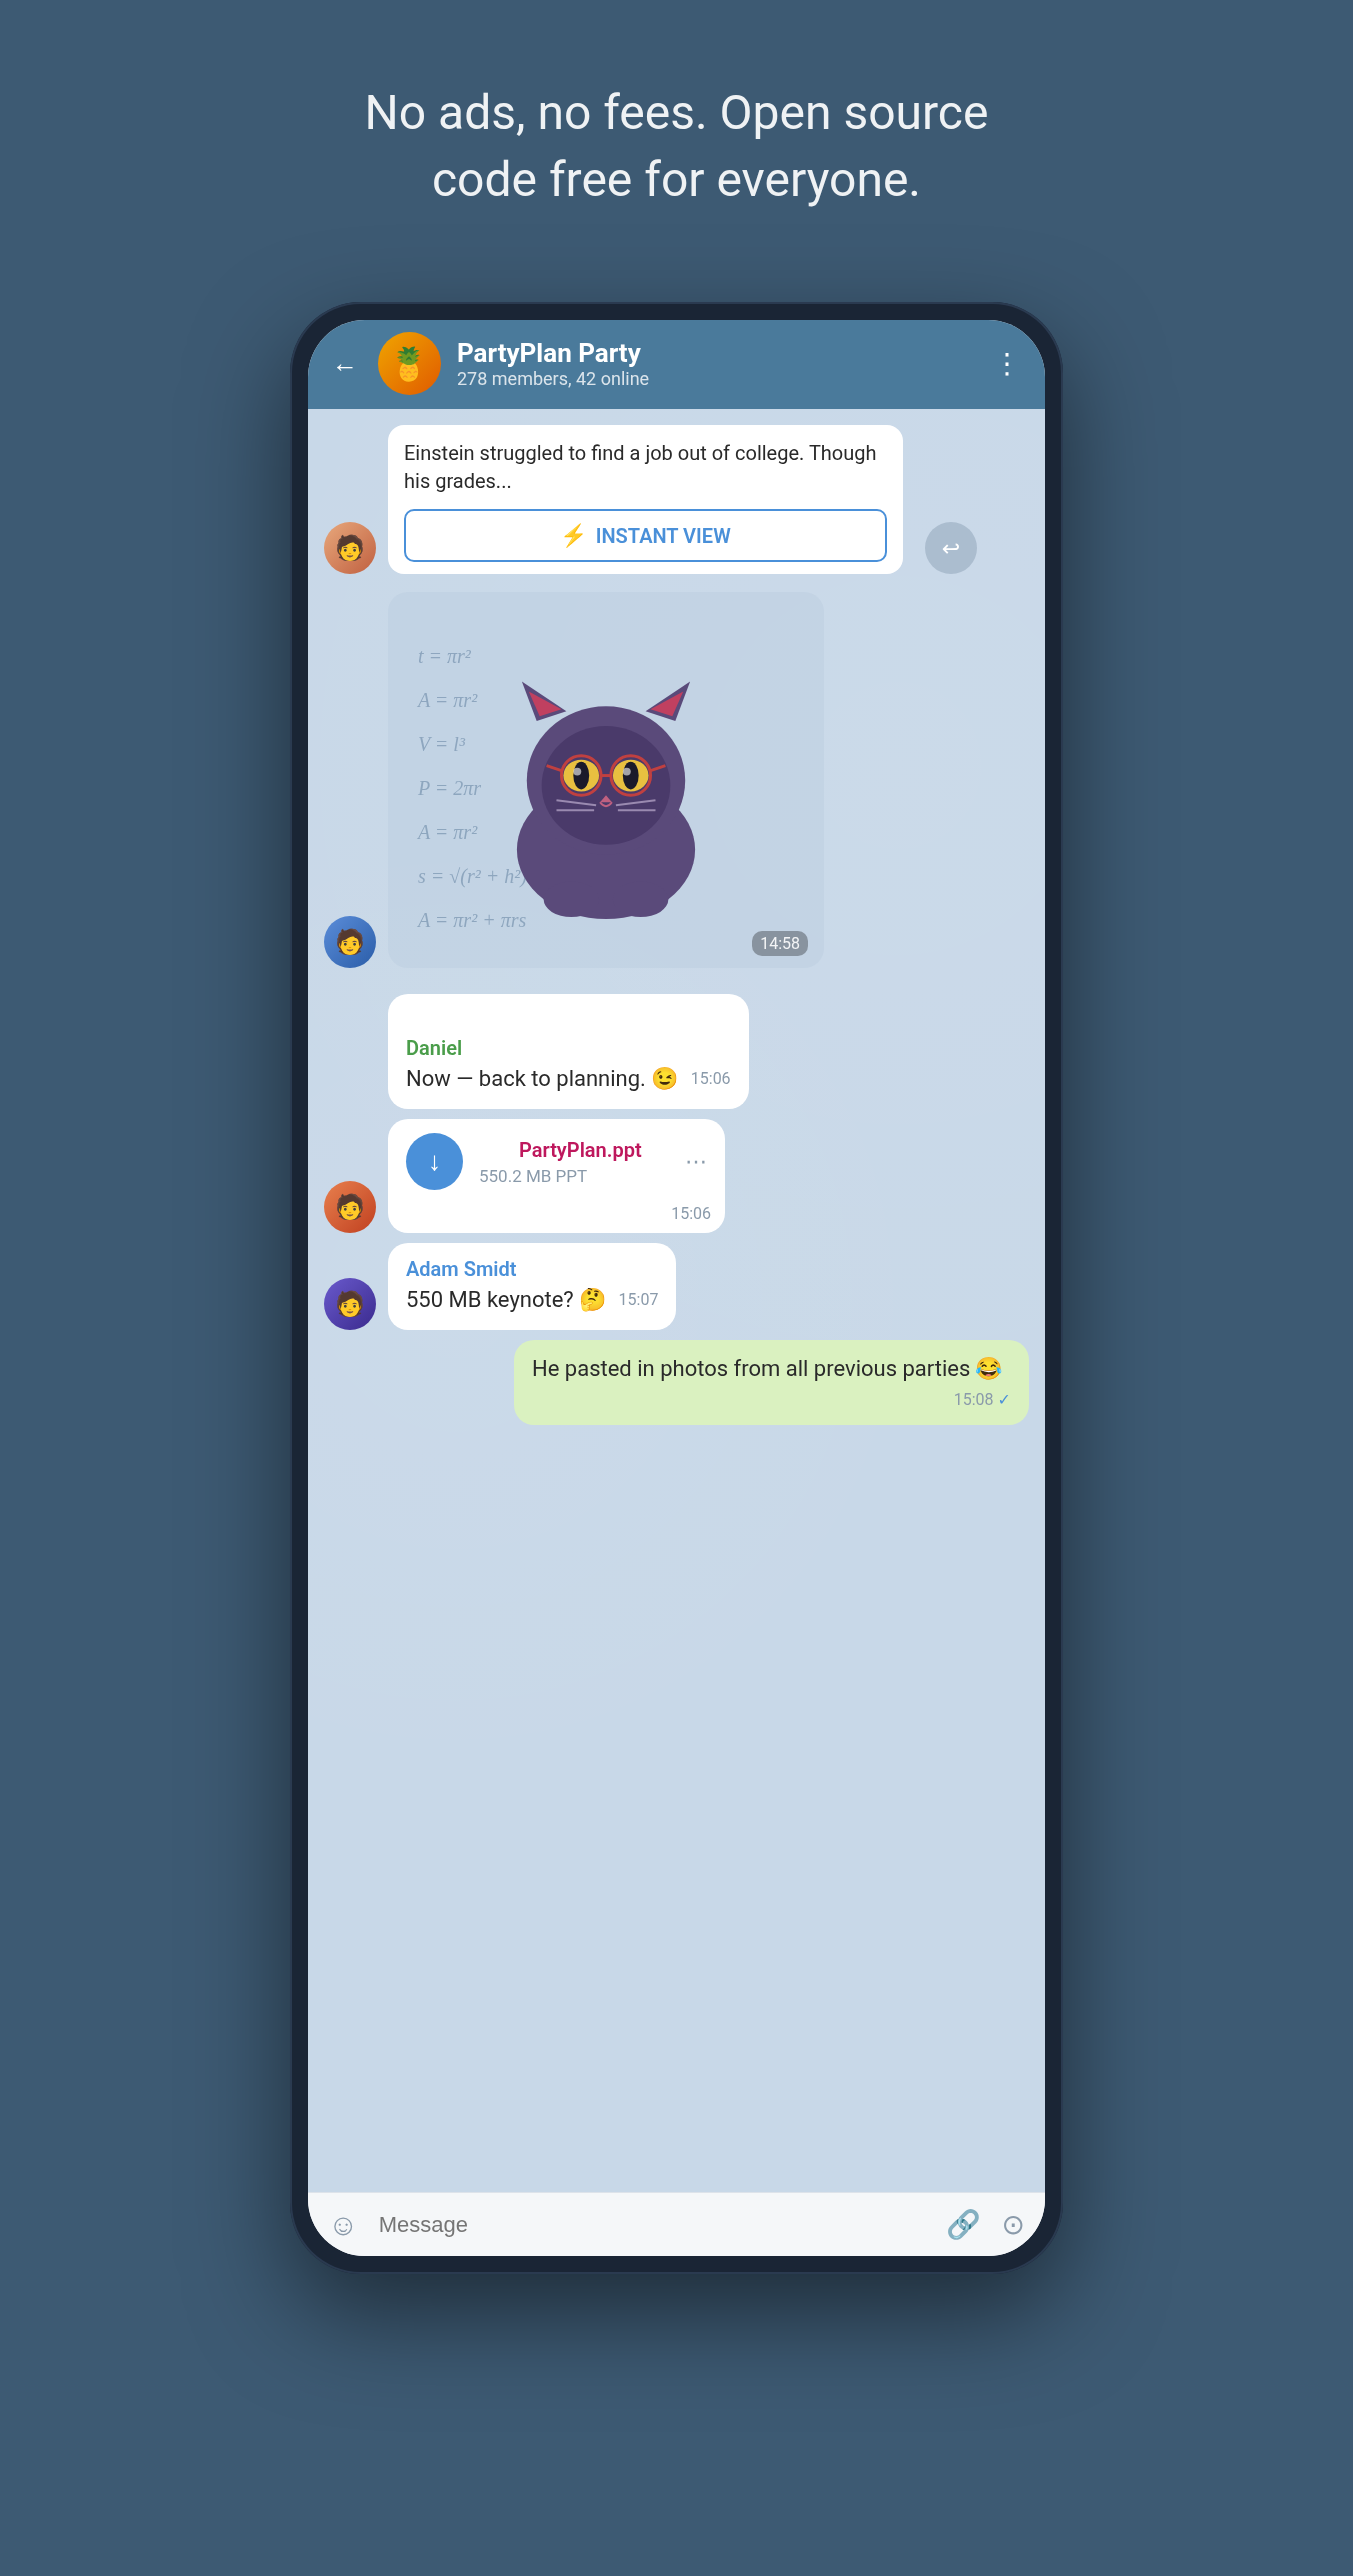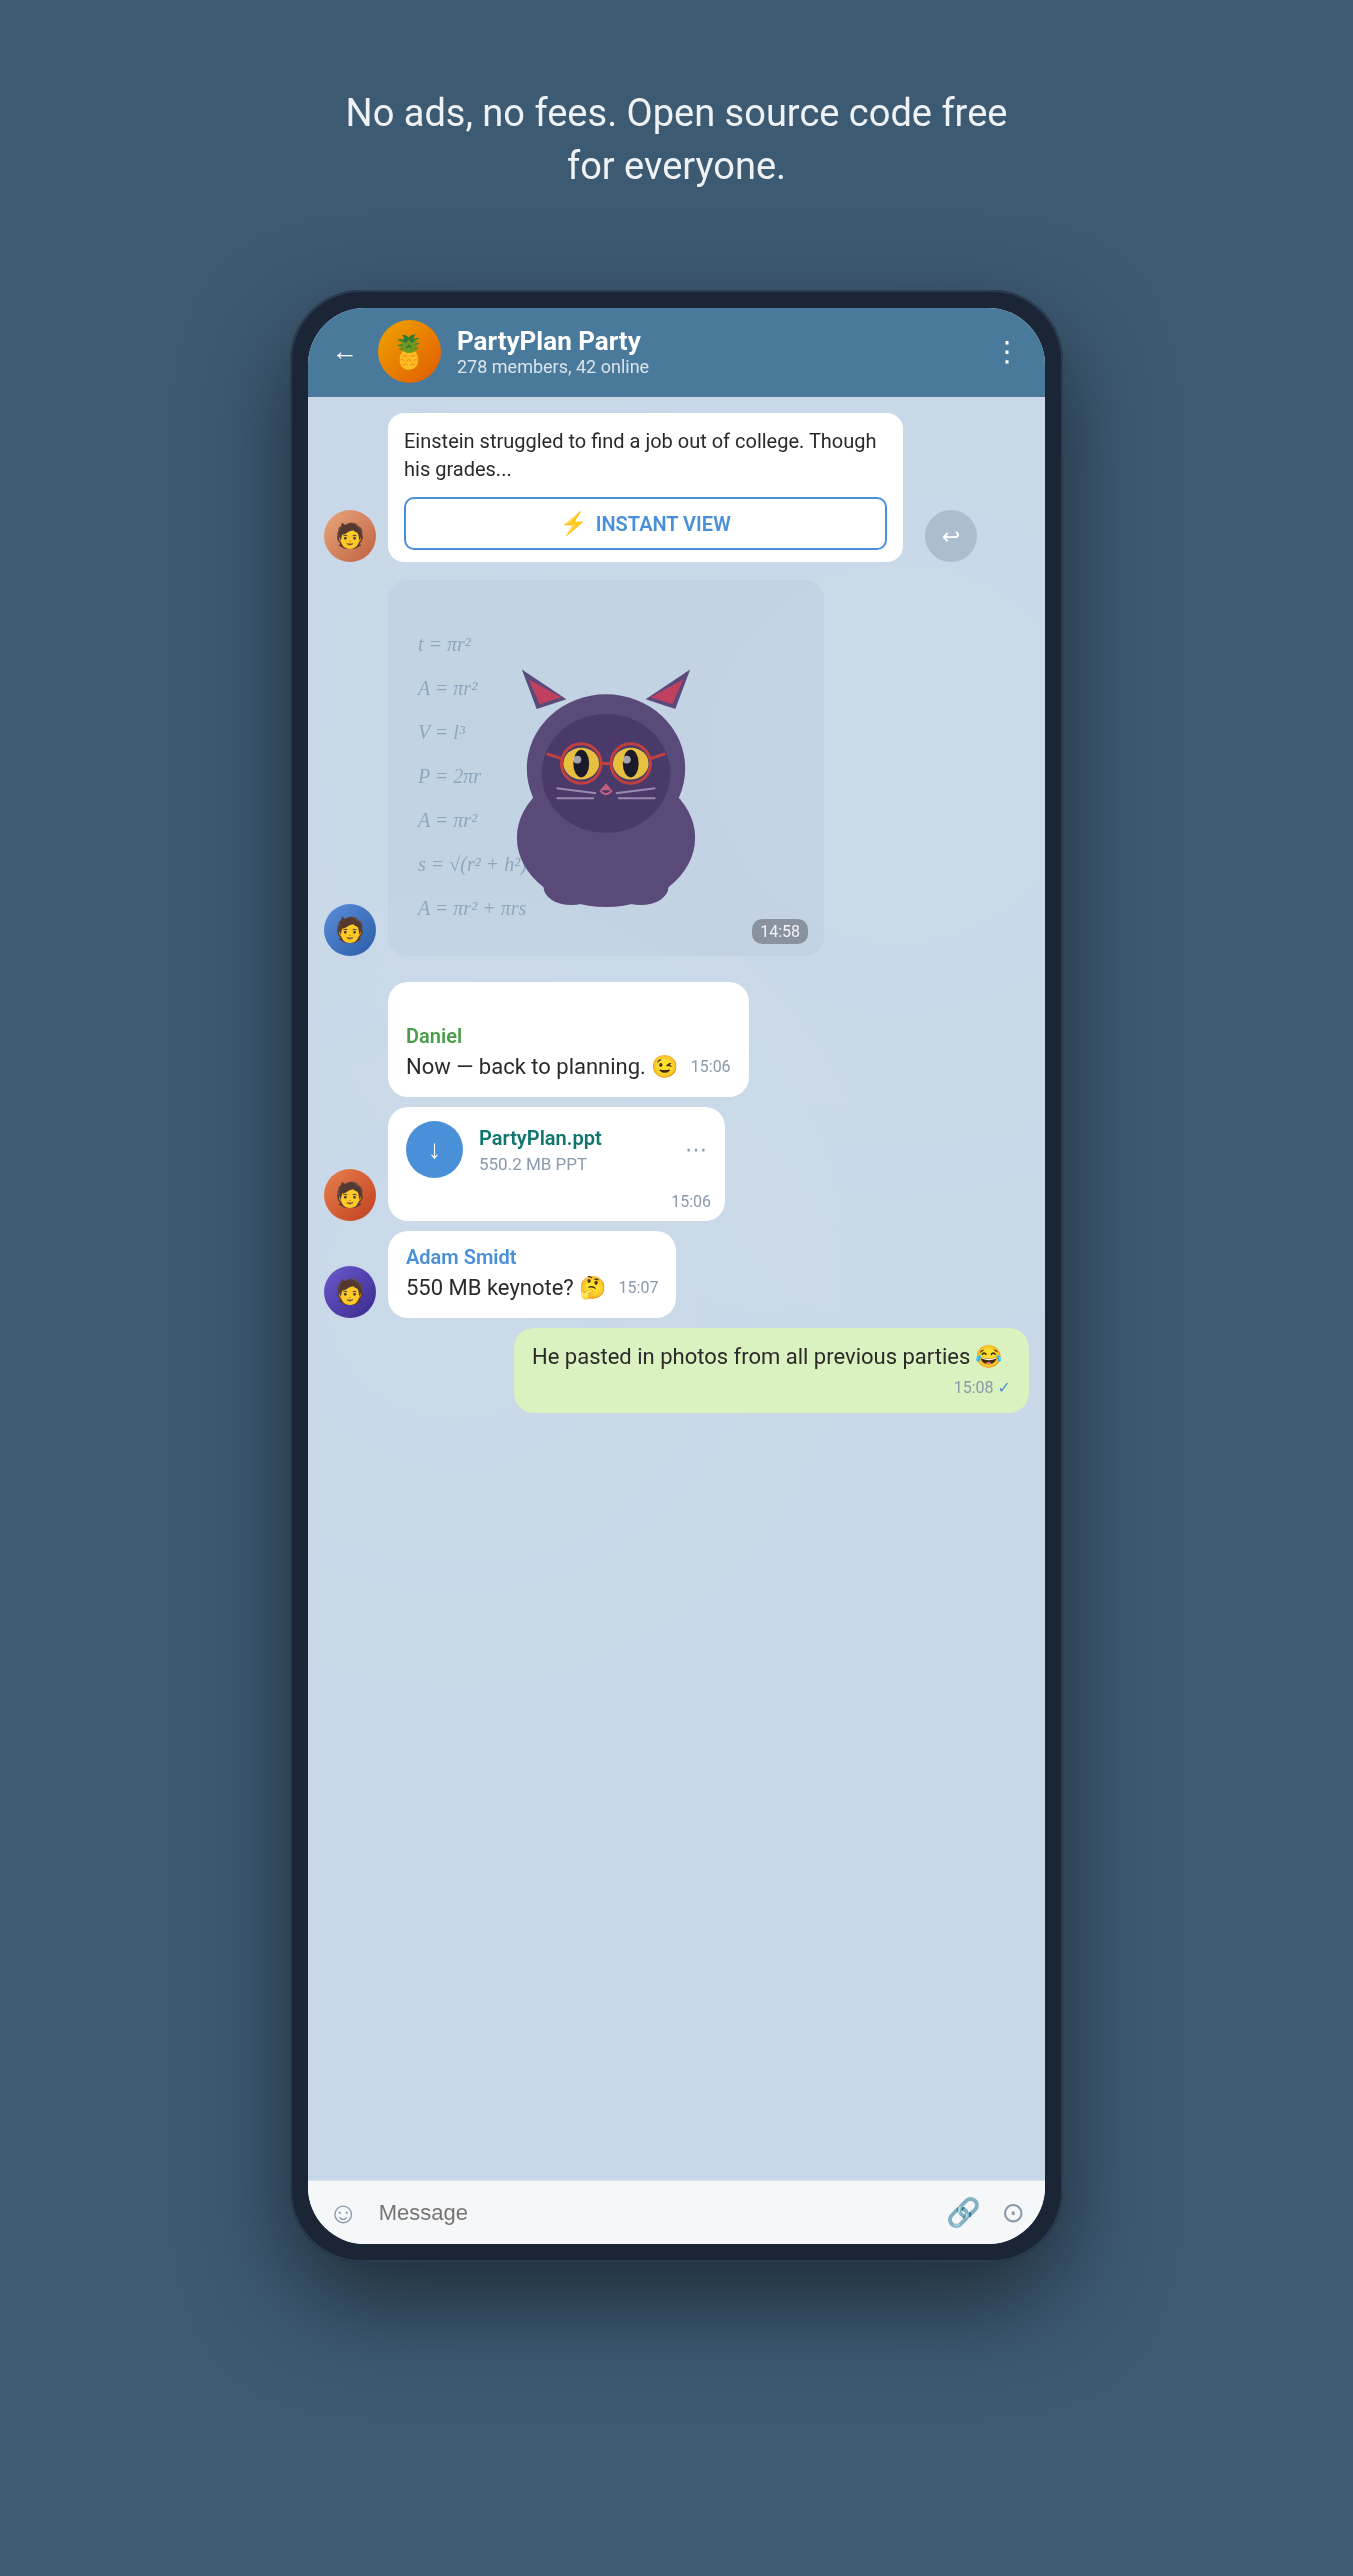--- a/index.html
+++ b/index.html
@@ -24,26 +24,26 @@
 
     .hero-title {
       font-size: 119px;
       font-weight: 800;
       line-height: 1.05;
       letter-spacing: -2px;
       margin-bottom: 30px;
     }
 
     .hero-subtitle {
-      font-size: 38px;
+      font-size: 48px;
       font-weight: 400;
       line-height: 1.4;
       opacity: 0.92;
       max-width: 694px;
-      margin: 8px auto;
+      margin: 0 auto;
     }
 
     
     .phone-wrapper {
       position: relative;
       width: 773px;
       margin: 30px auto 0;
     }
 
     .phone-outer {
@@ -317,22 +317,23 @@
       flex-shrink: 0;
     }
 
     .file-info {
       flex: 1;
     }
 
     .file-name {
       font-size: 20px;
       font-weight: 600;
-      color: #0f766e;
+      color: #be185d;
       margin-bottom: 4px;
+      margin-left: 40px;
     }
 
     .file-meta {
       font-size: 17px;
       color: #8a9aaa;
     }
 
     .file-menu {
       color: #8a9aaa;
       font-size: 22px;

